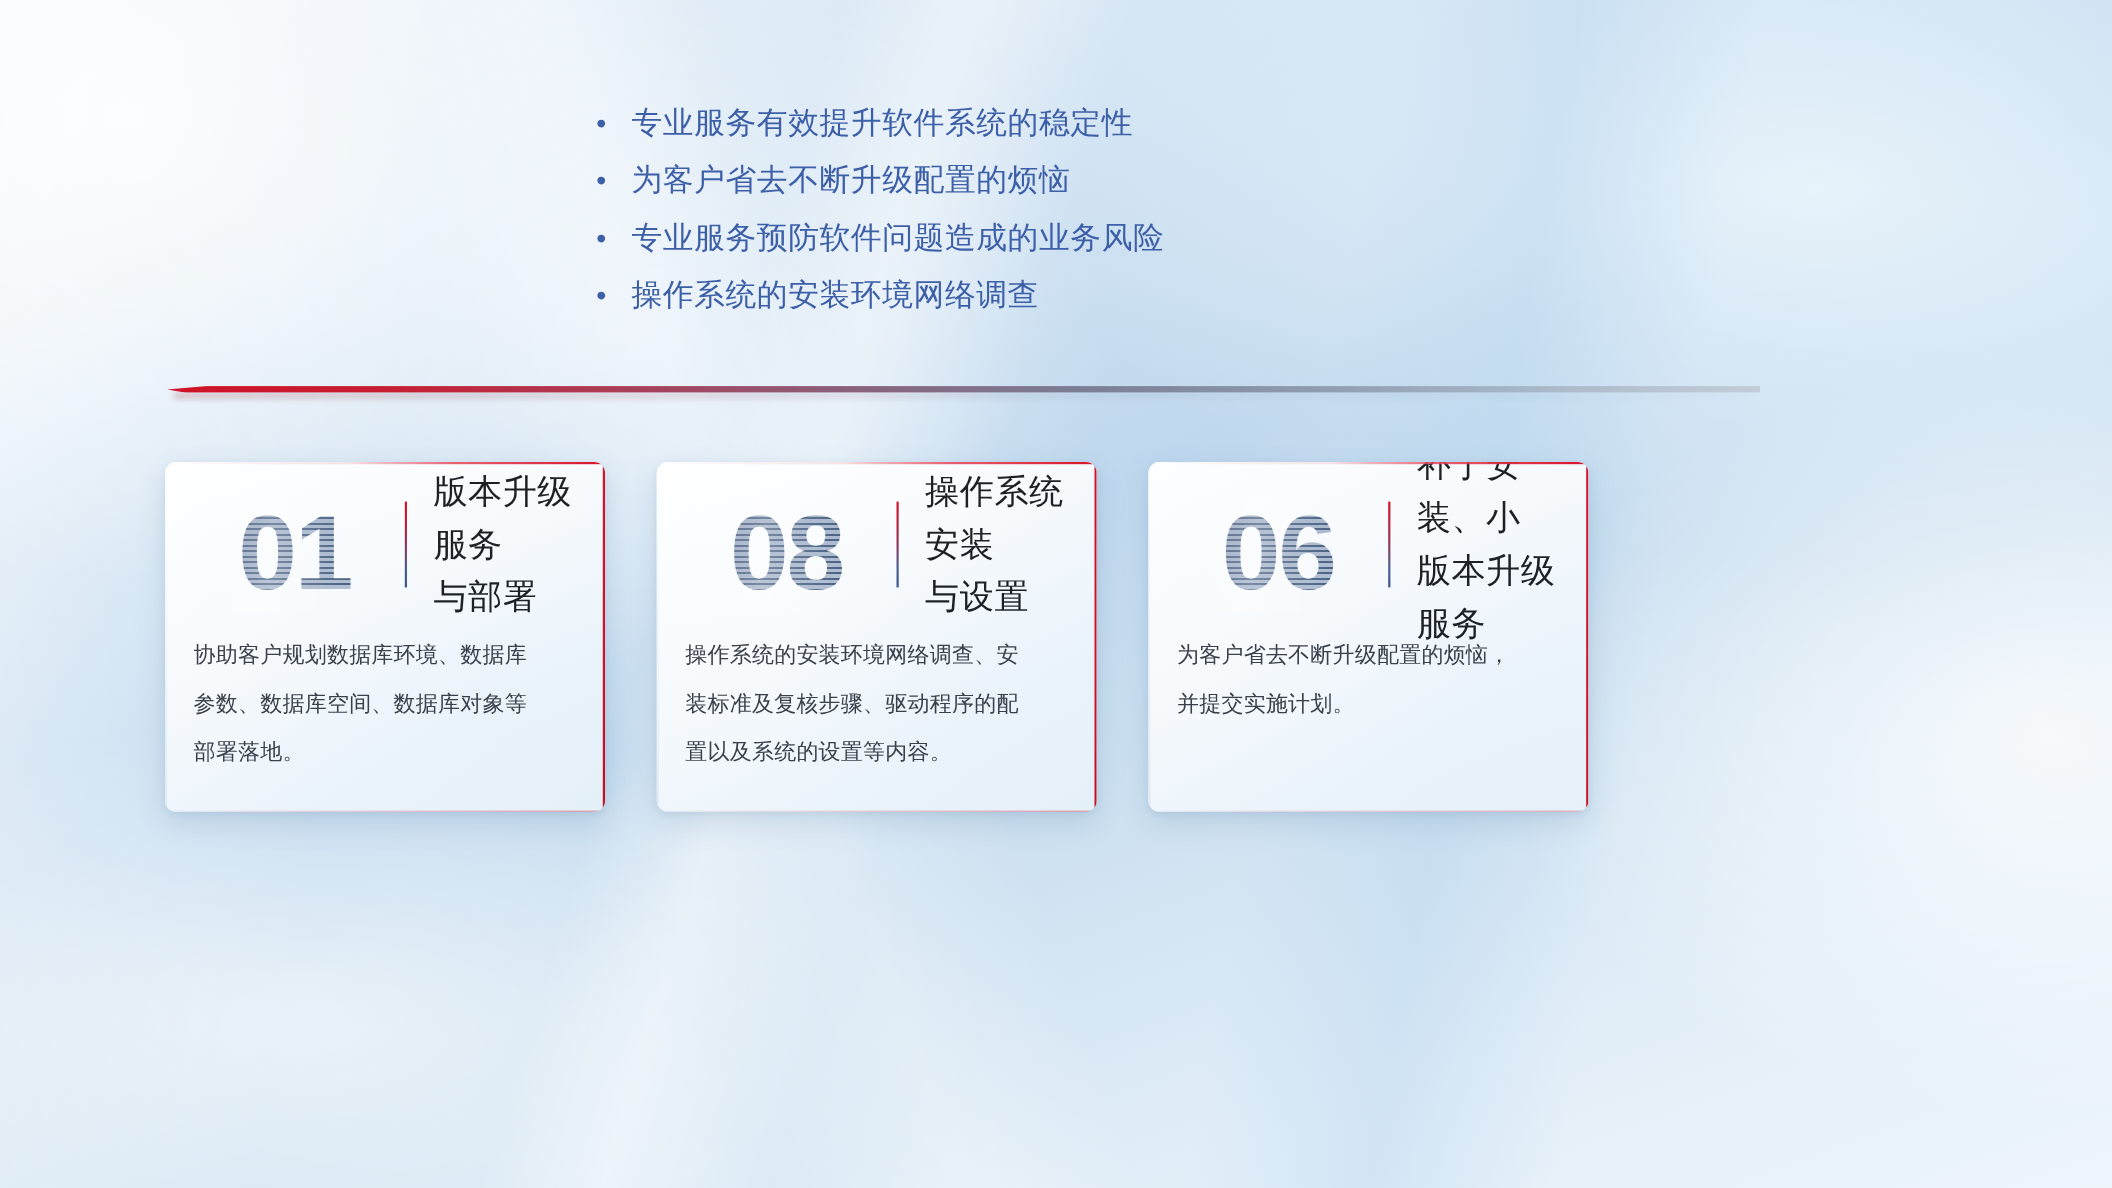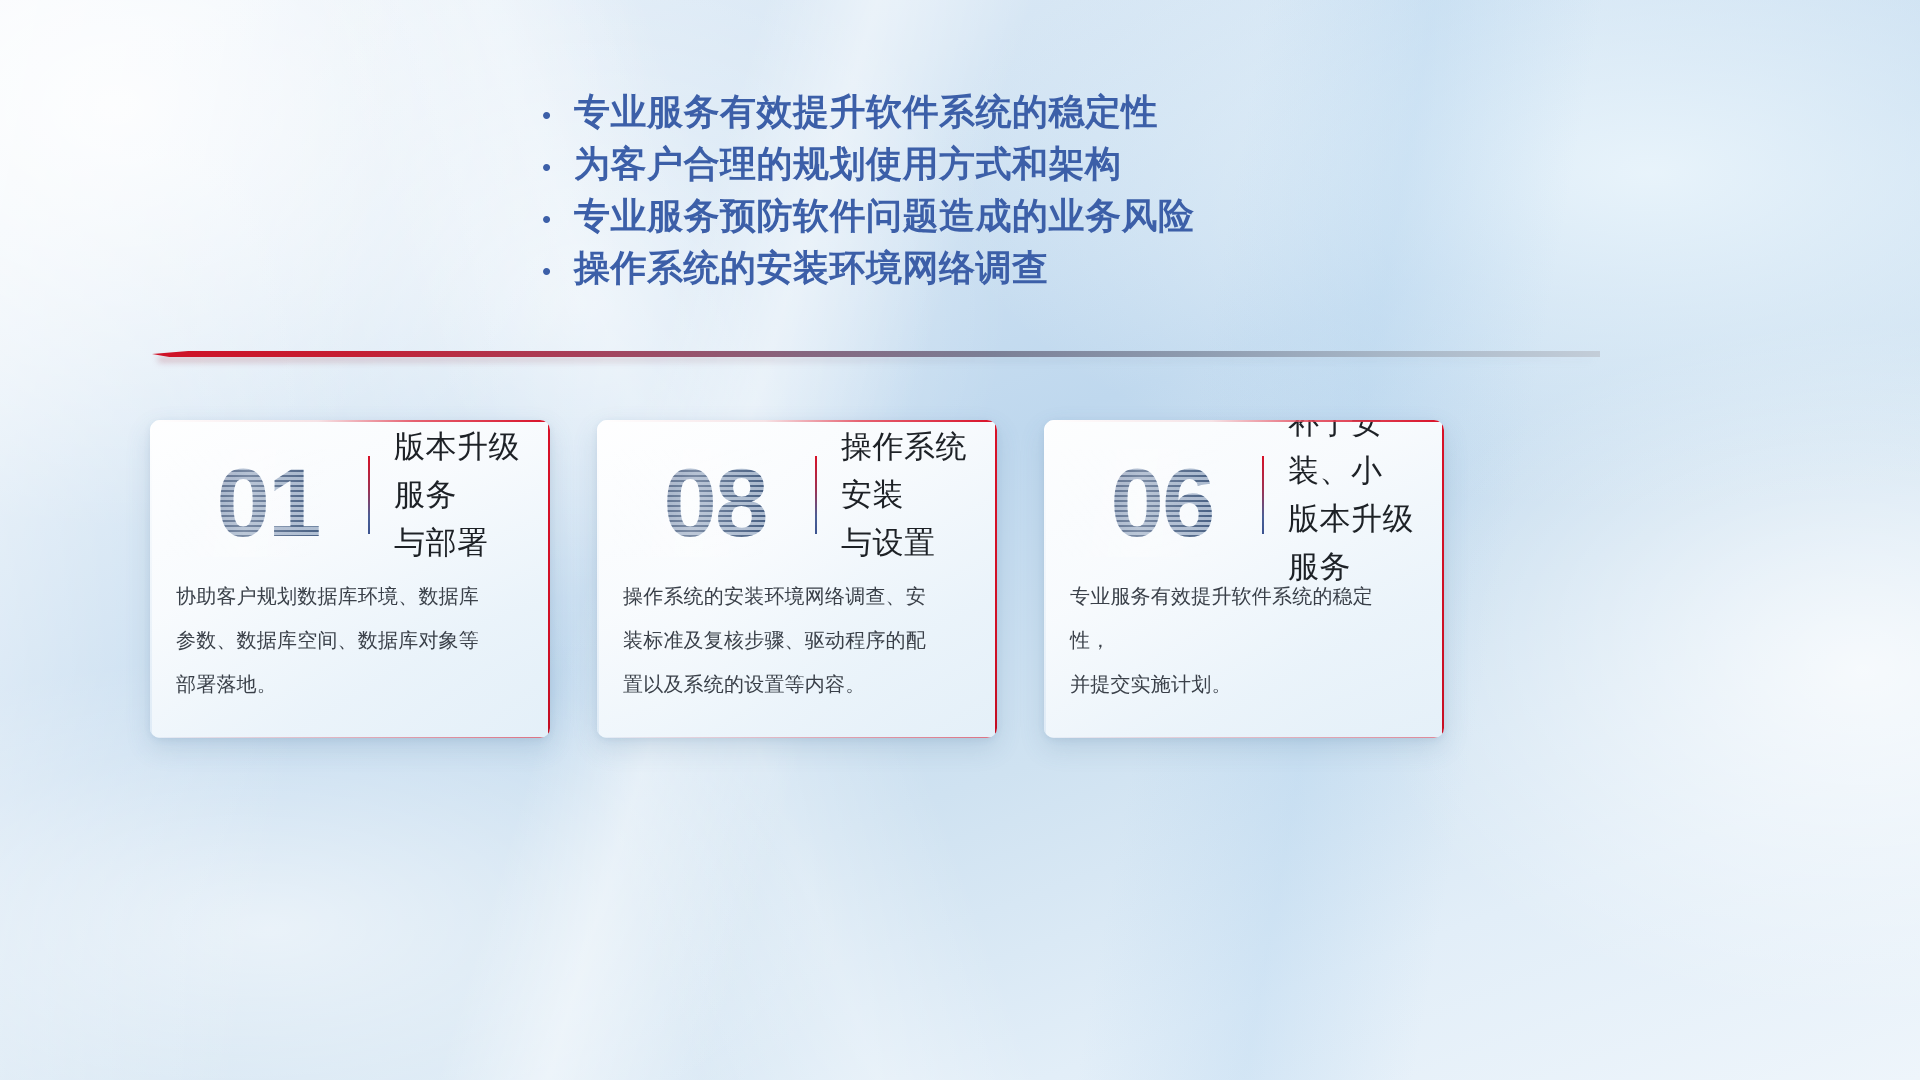--- a/index.html
+++ b/index.html
@@ -63,24 +63,24 @@
     width: 38px;
     flex: 0 0 38px;
     color: #3c5fa8;
     font-size: 26px;
     line-height: 52px;
     text-align: left;
     padding-left: 6px;
     box-sizing: border-box;
   }
   .bullet-text {
-    font-size: 36px;
+    font-size: 28px;
     line-height: 52px;
     color: #3c5fa8;
-    font-weight: 700;
+    font-weight: 400;
     letter-spacing: 0.5px;
     white-space: nowrap;
   }
 
   
   .divider-wrap {
     position: absolute;
     left: 152px;
     top: 348px;
     width: 1448px;
@@ -248,21 +248,21 @@
 
   <div class="bullets">
 
     <div class="bullet-row">
       <span class="bullet-dot">•</span>
       <span class="bullet-text">专业服务有效提升软件系统的稳定性</span>
     </div>
 
     <div class="bullet-row">
       <span class="bullet-dot">•</span>
-      <span class="bullet-text">为客户合理的规划使用方式和架构</span>
+      <span class="bullet-text">为客户省去不断升级配置的烦恼</span>
     </div>
 
     <div class="bullet-row">
       <span class="bullet-dot">•</span>
       <span class="bullet-text">专业服务预防软件问题造成的业务风险</span>
     </div>
 
     <div class="bullet-row">
       <span class="bullet-dot">•</span>
       <span class="bullet-text">操作系统的安装环境网络调查</span>
@@ -313,19 +313,19 @@
       <div class="card-border-top"></div>
       <div class="card-border-left"></div>
       <div class="card-border-right"></div>
       <div class="card-border-bottom"></div>
       <div class="card-head">
         <div class="card-num">06</div>
         <div class="card-sep"></div>
         <div class="card-title">补丁安装、小
 版本升级服务</div>
       </div>
-      <div class="card-body">专业服务有效提升软件系统的稳定性，
+      <div class="card-body">为客户省去不断升级配置的烦恼，
 并提交实施计划。</div>
     </div>
 
   </div>
 
 </div>
 
 </body></html>

